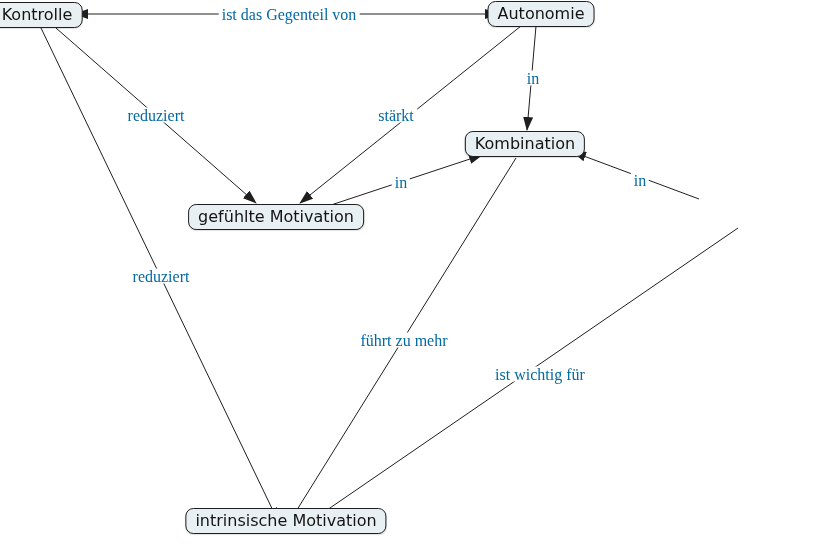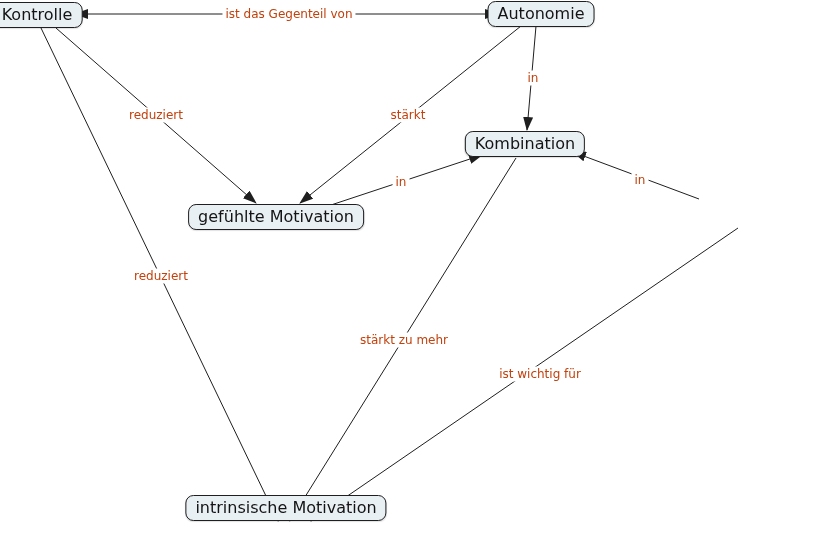--- a/index.html
+++ b/index.html
@@ -42,37 +42,38 @@
     white-space: nowrap;
     text-align: center;
     box-shadow: 0 1px 1px rgba(0,0,0,0.12);
     cursor: default;
   }
   .edge-label {
     position: absolute;
     transform: translate(-50%, -50%);
     background: var(--background, #ffffff);
     padding: 0 3px;
-    font-size: 12px;
+    font-size: 16px;
     line-height: 15px;
-    color: #c2410c;
+    color: #0369a1;
     white-space: nowrap;
     cursor: default;
+    font-family: Liberation Serif, serif;
   }
   
   #n-kontrolle               { left: 37px;  top: 15px;  }
   #n-autonomie               { left: 541px; top: 14px;  }
   #n-kombination             { left: 525px; top: 144px; }
   #n-gefuehlte-kompetenz     { left: 276px; top: 217px; }
   #n-selbstwirksamkeit       { left: 754px; top: 213px; }
-  #n-intrinsische-motivation { left: 286px; top: 508px; }
+  #n-intrinsische-motivation { left: 286px; top: 521px; }
   
   #l-gegenteil   { left: 289px; top: 14px;  }
   #l-reduziert-1 { left: 156px; top: 115px; }
-  #l-staerkt     { left: 408px; top: 115px; }
+  #l-staerkt     { left: 396px; top: 115px; }
   #l-in-1        { left: 533px; top: 78px;  }
   #l-in-2        { left: 401px; top: 182px; }
   #l-in-3        { left: 640px; top: 180px; }
   #l-reduziert-2 { left: 161px; top: 276px; }
   #l-fuehrt      { left: 404px; top: 340px; }
   #l-wichtig     { left: 540px; top: 374px; }
 </style>
 </head>
 <body>
 
@@ -95,21 +96,21 @@
     <line x1="738" y1="228" x2="311" y2="521" marker-end="url(#arrow)"></line>
   </svg>
 
   <div class="edge-label" id="l-gegenteil">ist das Gegenteil von</div>
   <div class="edge-label" id="l-reduziert-1">reduziert</div>
   <div class="edge-label" id="l-staerkt">stärkt</div>
   <div class="edge-label" id="l-in-1">in</div>
   <div class="edge-label" id="l-in-2">in</div>
   <div class="edge-label" id="l-in-3">in</div>
   <div class="edge-label" id="l-reduziert-2">reduziert</div>
-  <div class="edge-label" id="l-fuehrt">stärkt zu mehr</div>
+  <div class="edge-label" id="l-fuehrt">führt zu mehr</div>
   <div class="edge-label" id="l-wichtig">ist wichtig für</div>
 
   <div class="node" id="n-kontrolle">Kontrolle</div>
   <div class="node" id="n-autonomie">Autonomie</div>
   <div class="node" id="n-kombination">Kombination</div>
   <div class="node" id="n-gefuehlte-kompetenz">gefühlte Motivation</div>
   <div class="node" id="n-intrinsische-motivation">intrinsische Motivation</div>
 
 </div>
 

